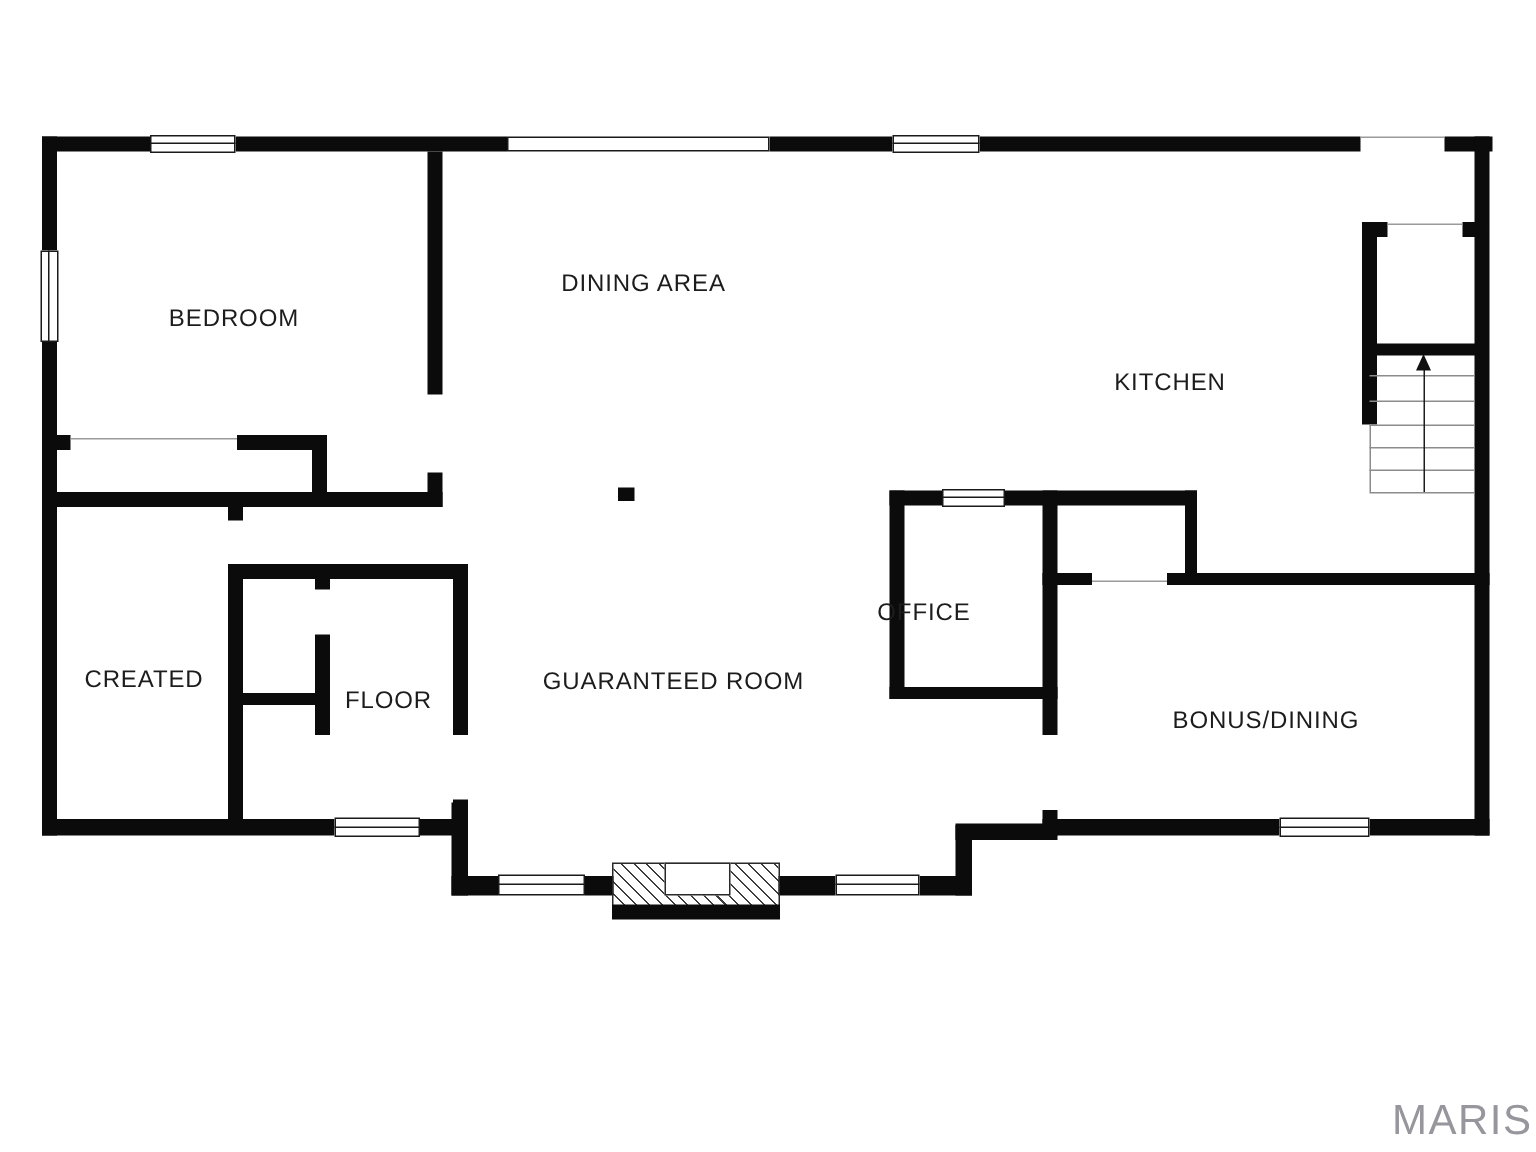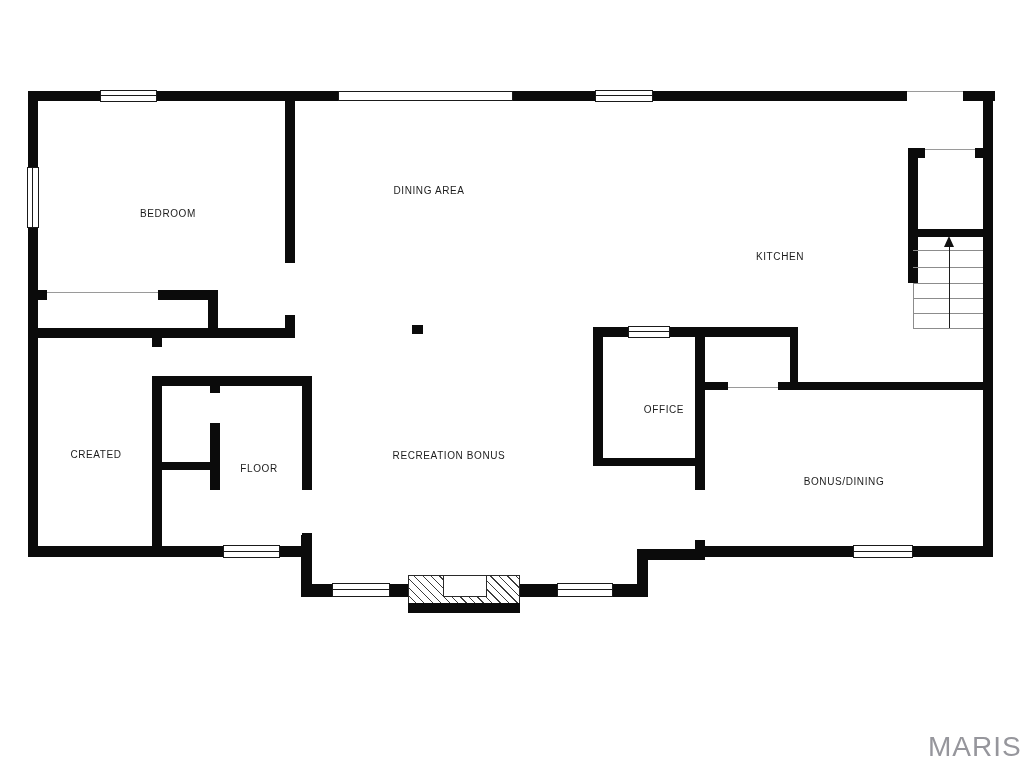--- a/index.html
+++ b/index.html
@@ -6,21 +6,21 @@
   #canvas{position:relative;width:1024px;height:768px;background:#ffffff;overflow:hidden;
           font-family:"Liberation Sans",sans-serif;}
   .wall{position:absolute;background:#0b0b0b;}
   .column{position:absolute;background:#0b0b0b;}
   .window{position:absolute;background:#ffffff;border:1px solid #1a1a1a;box-sizing:border-box;}
   .window.h::after{content:"";position:absolute;left:-1px;right:-1px;top:50%;margin-top:-1px;border-top:1px solid #1a1a1a;}
   .window.v::after{content:"";position:absolute;top:-1px;bottom:-1px;left:50%;margin-left:-1px;border-left:1px solid #1a1a1a;}
   .window.plain::after{display:none;}
   .tline{position:absolute;background:#9a9a9a;}
   .tread{position:absolute;background:#8c8c8c;}
-  .room-label{position:absolute;transform:translate(-50%,-50%);font-size:10px;letter-spacing:.6px;
+  .room-label{position:absolute;transform:translate(-50%,-50%);font-size:16px;letter-spacing:.6px;
               color:#1c1c1c;white-space:nowrap;}
   .fp-hatch{position:absolute;box-sizing:border-box;border:1px solid #2a2a2a;
             background:repeating-linear-gradient(45deg,#ffffff 0 5px,#3c3c3c 5px 6px);}
   .fp-band{position:absolute;background:#0b0b0b;}
   .firebox{position:absolute;box-sizing:border-box;background:#ffffff;border:1px solid #2a2a2a;}
   .arrow-shaft{position:absolute;background:#1c1c1c;}
   .arrow-head{position:absolute;width:0;height:0;border-left:5px solid transparent;
               border-right:5px solid transparent;border-bottom:11px solid #111111;}
   .footer-note{position:absolute;left:0;right:0;top:736px;text-align:center;font-size:9px;
                letter-spacing:.4px;color:#c9c9c9;}
@@ -96,23 +96,23 @@
       <div class="tread" style="left: 913px; top: 298px; width: 70px; height: 1px;"></div>
       <div class="tread" style="left: 913px; top: 313px; width: 70px; height: 1px;"></div>
       <div class="tread" style="left: 913px; top: 328px; width: 70px; height: 1px;"></div>
       <div class="tread" style="left: 913px; top: 283px; width: 1px; height: 45px;"></div>
       <div class="arrow-shaft" style="left: 949px; top: 246px; width: 1px; height: 82px;"></div>
       <div class="arrow-head" style="left: 944px; top: 236px; width: 0px; height: 0px;"></div>
       <div class="column" style="left: 412px; top: 325px; width: 11px; height: 9px;"></div>
       <div class="fp-hatch" style="left: 408px; top: 575px; width: 112px; height: 30px;"></div>
       <div class="fp-band" style="left: 408px; top: 603px; width: 112px; height: 10px;"></div>
       <div class="firebox" style="left: 443px; top: 575px; width: 44px; height: 22px;"></div>
-      <div class="room-label" style="left: 168px; top: 213px; width: auto; height: auto;">BEDROOM</div>
+      <div class="room-label" style="left: 156px; top: 213px; width: auto; height: auto;">BEDROOM</div>
       <div class="room-label" style="left: 429px; top: 190px; width: auto; height: auto;">DINING AREA</div>
       <div class="room-label" style="left: 780px; top: 256px; width: auto; height: auto;">KITCHEN</div>
       <div class="room-label" style="left: 96px; top: 454px; width: auto; height: auto;">CREATED</div>
       <div class="room-label" style="left: 259px; top: 468px; width: auto; height: auto;">FLOOR</div>
-      <div class="room-label" style="left: 664px; top: 409px; width: auto; height: auto;">OFFICE</div>
-      <div class="room-label" style="left: 449px; top: 455px; width: auto; height: auto;">RECREATION BONUS</div>
+      <div class="room-label" style="left: 616px; top: 409px; width: auto; height: auto;">OFFICE</div>
+      <div class="room-label" style="left: 449px; top: 455px; width: auto; height: auto;">GUARANTEED ROOM</div>
       <div class="room-label" style="left: 844px; top: 481px; width: auto; height: auto;">BONUS/DINING</div>
     </div>
   <div class="watermark">MARIS</div>
 </div>
 
 </body></html>

